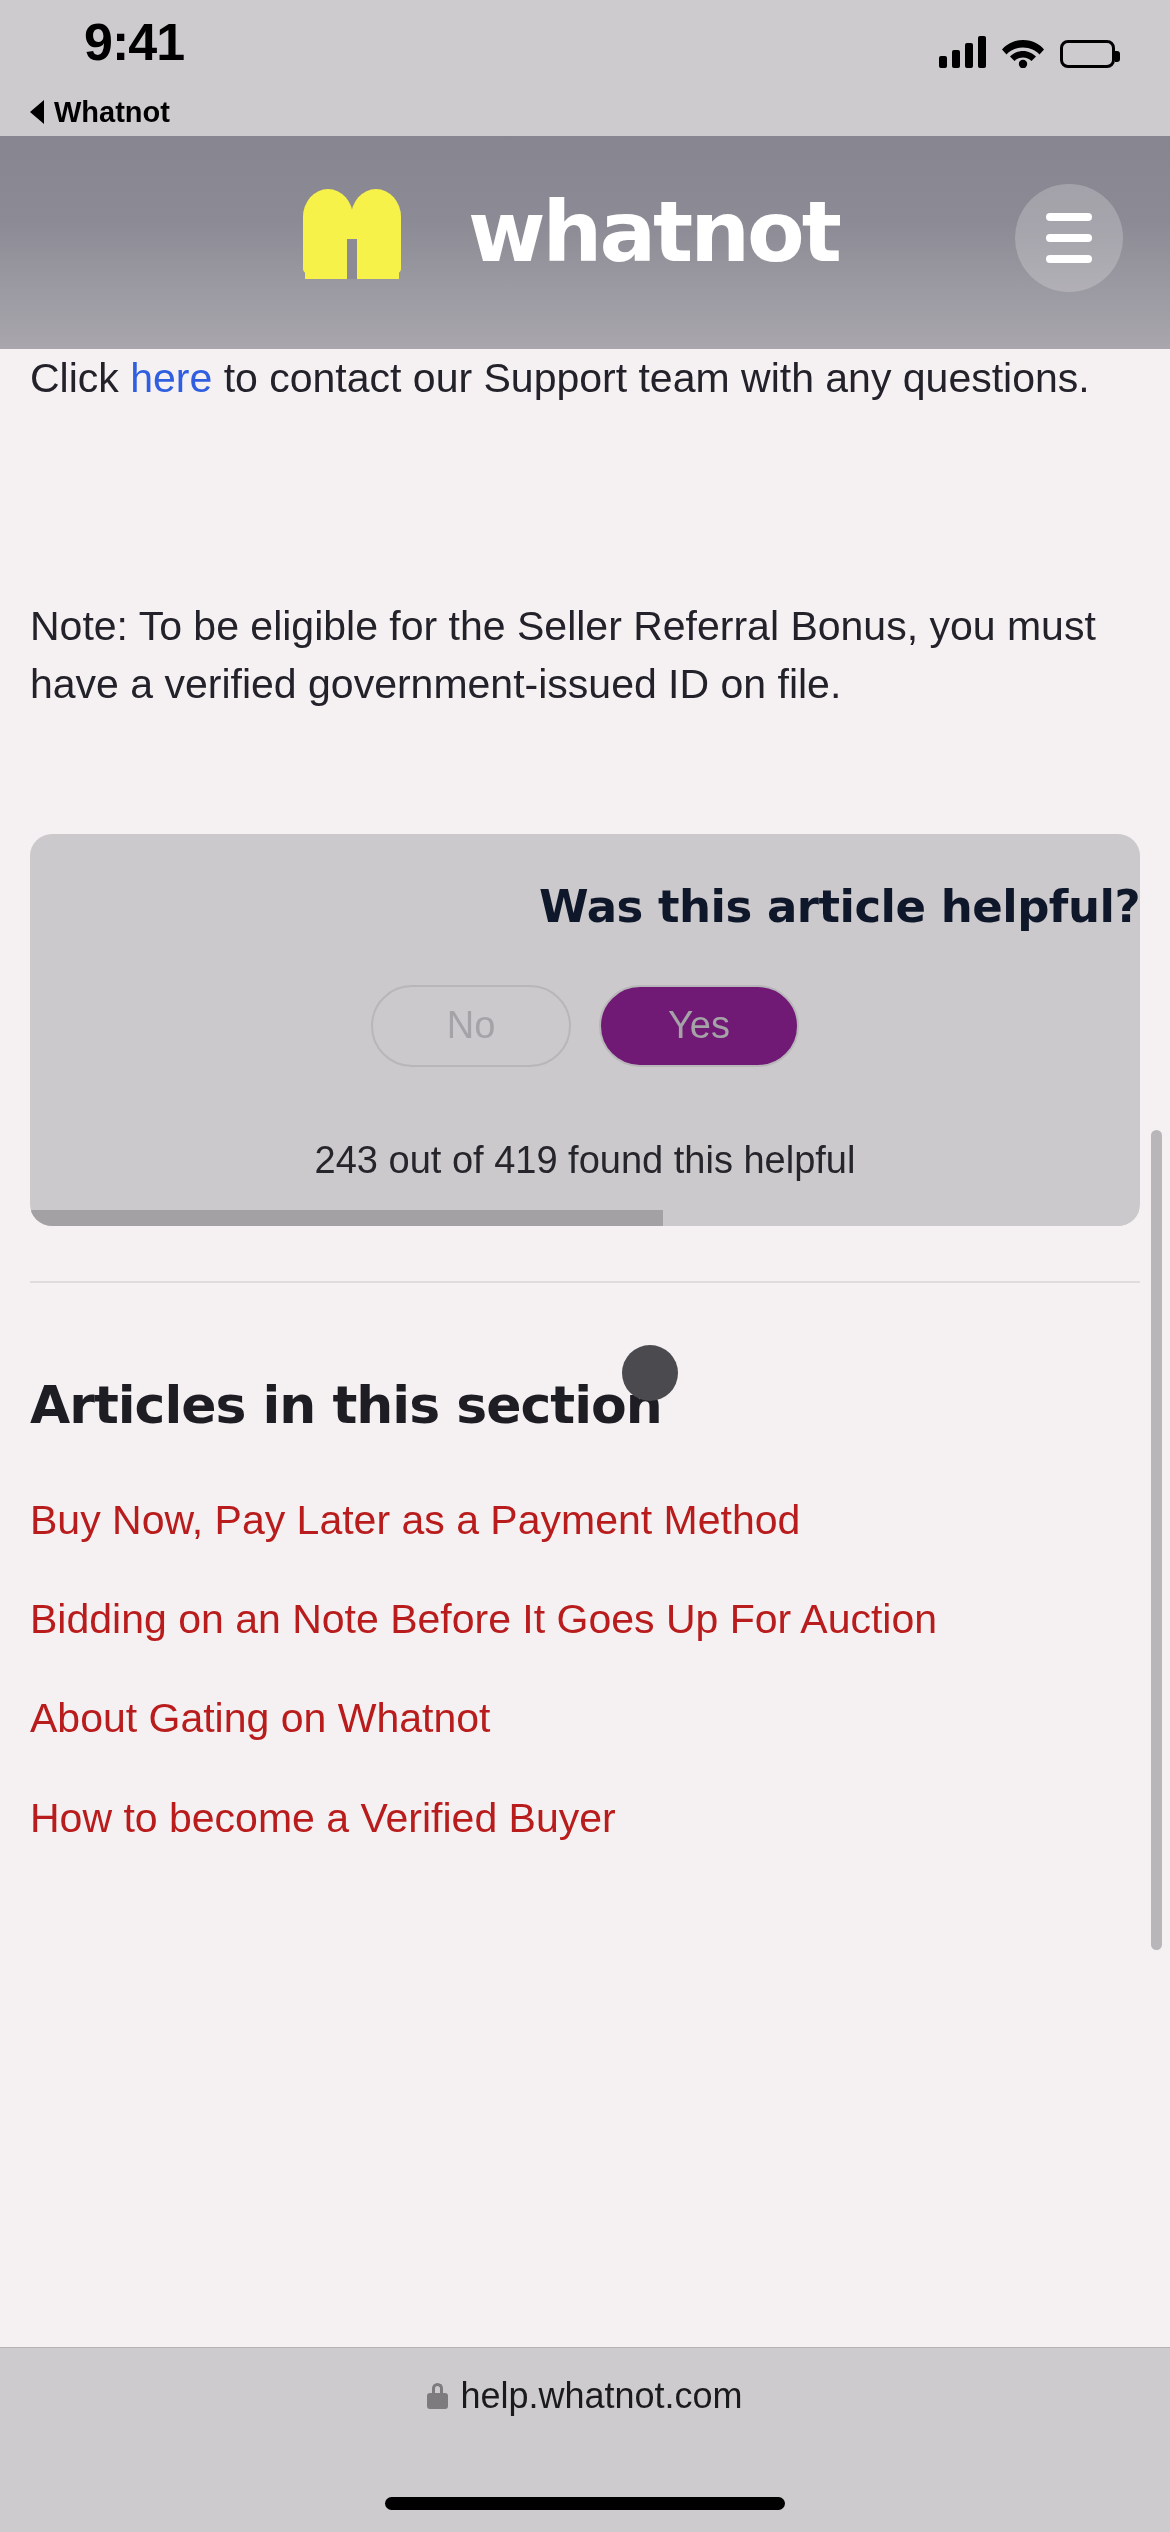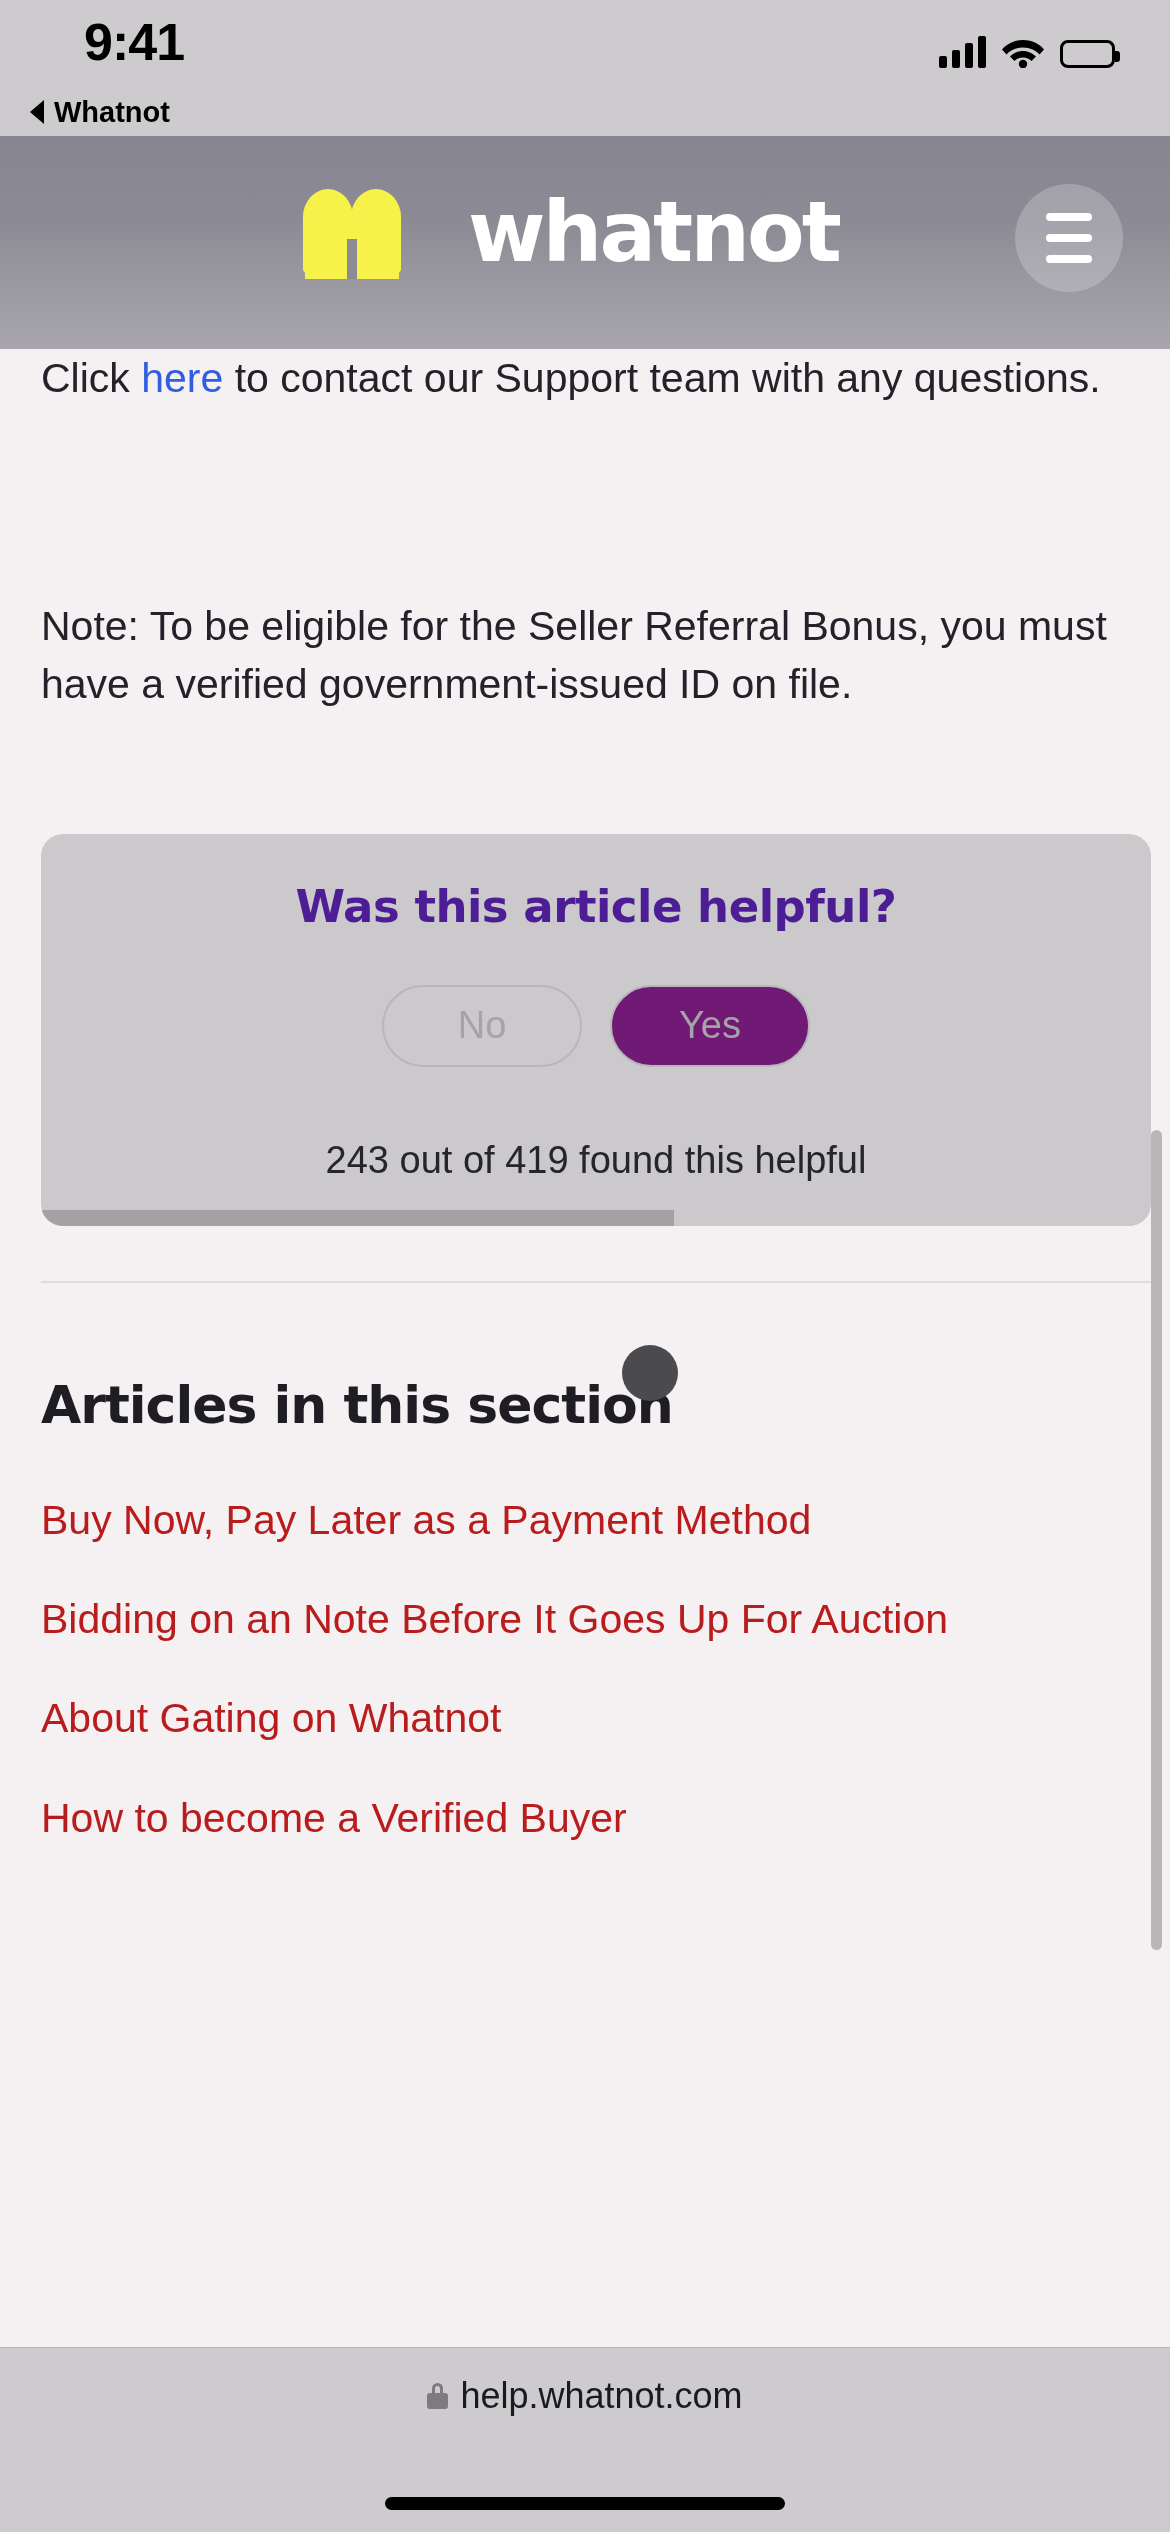--- a/index.html
+++ b/index.html
@@ -90,21 +90,21 @@
   
   .under-text {
     position:absolute; left:30px; top:150px; width:1050px;
     font-size:41px; line-height:1.36; color:#2a2a33;
     z-index:20;
   }
 
   
   .body {
     position:absolute; top:349px; left:0; width:1170px;
-    padding:0 41px;
+    padding:0 30px;
     z-index:10;
   }
   .para {
     font-size:41px; line-height:1.42; color:#23222a;
     margin-bottom:10px;
   }
   .para a, .inline-link {
     color:#2f5fe0; text-decoration:none;
   }
   .spacer-lg { height:180px; }
@@ -113,21 +113,21 @@
   .helpful-card {
     margin-top:120px;
     width:1110px; margin-left:0;
     background:#cbc9cb;
     border-radius:22px;
     padding:46px 0 0 0;
     position:relative;
     overflow:hidden;
   }
   .helpful-title {
-    text-align:center; font-size:45px; font-weight:700; color:#4c1d95;
+    text-align:right; font-size:45px; font-weight:700; color:#0f172a;
     font-family:"DejaVu Sans", sans-serif;
     letter-spacing:-0.5px;
   }
   .vote-row {
     display:flex; justify-content:center; gap:28px;
     margin-top:52px;
   }
   .vote-btn {
     width:200px; height:82px; border-radius:41px;
     border:2px solid #b8b6b9;

